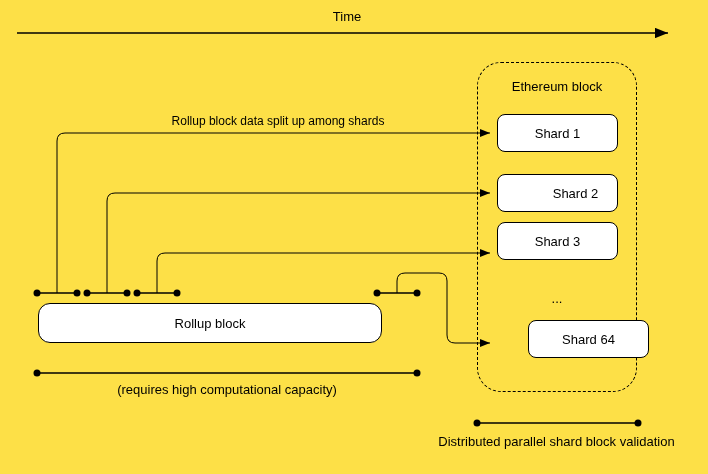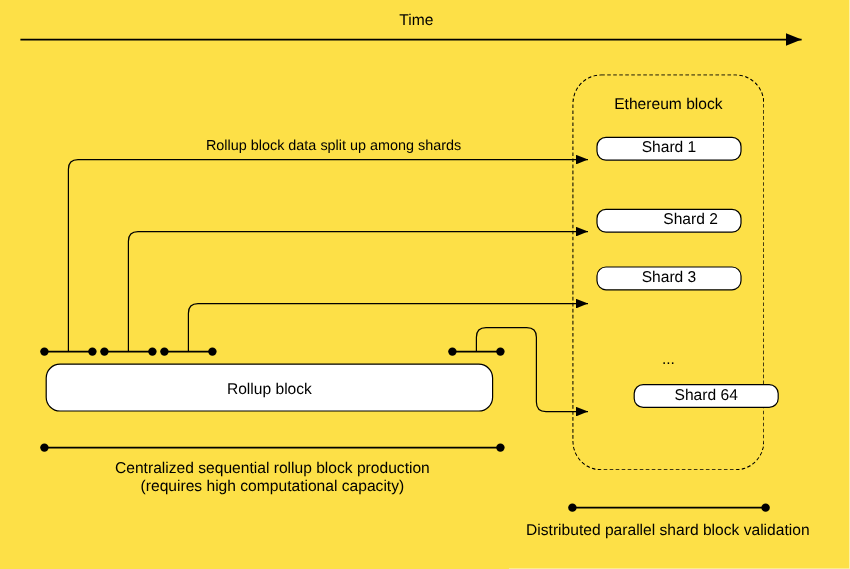--- a/index.html
+++ b/index.html
@@ -37,35 +37,35 @@
     height: 330px;
     border: 1px dashed #000000;
     border-radius: 24px;
     box-sizing: border-box;
     background: transparent;
   }
   .shard-box {
     position: absolute;
     left: 497px;
     width: 121px;
-    height: 20px;
+    height: 38px;
     border: 1px solid #000000;
     border-radius: 8px;
     box-sizing: border-box;
     background: #ffffff;
     display: flex;
-    align-items: flex-start;
+    align-items: center;
     justify-content: center;
     font-size: 13px;
   }
   .rollup-box {
     position: absolute;
     left: 38px;
     top: 303px;
-    width: 373px;
+    width: 344px;
     height: 40px;
     border: 1px solid #000000;
     border-radius: 12px;
     box-sizing: border-box;
     background: #ffffff;
     display: flex;
     align-items: center;
     justify-content: center;
     font-size: 13px;
   }
@@ -137,21 +137,20 @@
     <span>Shard 64</span>
   </div>
 
   <div class="label lbl-12" style="left:112px; top:114px; width:332px;">Rollup block data split up among shards</div>
 
   <div class="rollup-box">
     <span>Rollup block</span>
   </div>
 
   <div class="caption-block" style="left:37px; top:382px; width:380px;">
-    <div>Centralized sequential rollup block production</div>
     <div>(requires high computational capacity)</div>
   </div>
 
   <div class="caption-block" style="left:405px; top:434px; width:303px;">
     <div>Distributed parallel shard block validation</div>
   </div>
 
 </div>
 
 </body></html>

